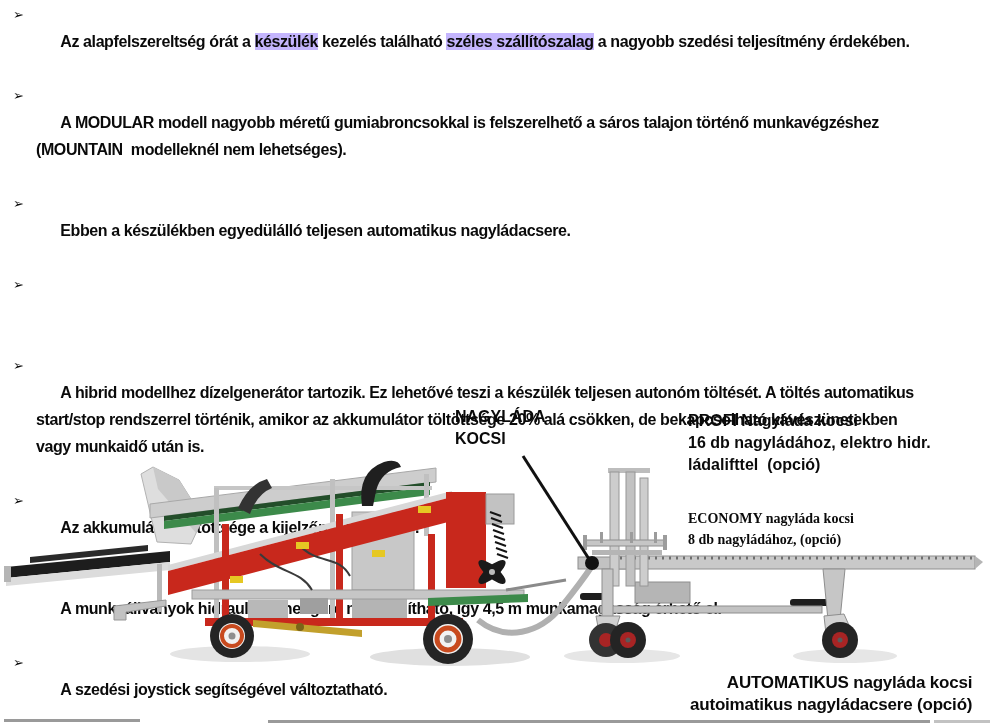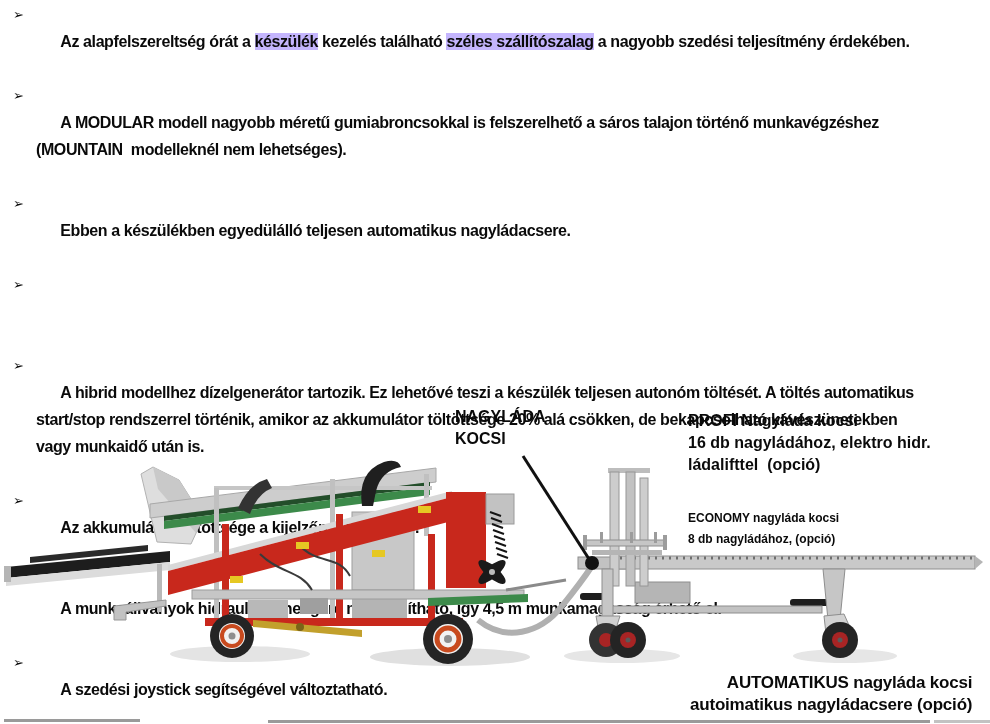--- a/index.html
+++ b/index.html
@@ -10,21 +10,21 @@
   .bullet{position:relative;padding-left:28px;font-weight:bold;font-size:16px;
           line-height:27px;letter-spacing:-0.4px;white-space:pre-wrap;color:#0a0a0a;}
   .marker{position:absolute;left:5px;top:0;font-size:13px;font-weight:normal;letter-spacing:0;}
   .hl{background:#c4b5fd;}
   
   .figure{position:absolute;left:0;top:394px;width:990px;height:330px;}
   .figure svg{position:absolute;left:0;top:0;}
   .fig-label{position:absolute;font-weight:bold;white-space:pre-wrap;color:#0a0a0a;}
   .callout{left:455px;top:12px;width:130px;text-align:left;font-size:16px;line-height:22px;}
   .profi{left:688px;top:16px;font-size:16px;line-height:22px;}
-  .economy{left:688px;top:114px;font-size:12px;line-height:21px;}
+  .economy{left:688px;top:114px;font-size:14px;line-height:21px;font-family:Liberation Serif, serif;}
   .automatic{left:690px;top:278px;font-size:17px;line-height:22px;letter-spacing:-0.2px;text-align:right;}
   
   .bar{position:absolute;height:3px;background:#9a9a9a;}
   .bar1{left:4px;top:719px;width:136px;}
   .bar2{left:268px;top:720px;width:662px;}
   .bar3{left:934px;top:720px;width:56px;background:#c2c2c2;}
 </style>
 </head>
 <body>
 

